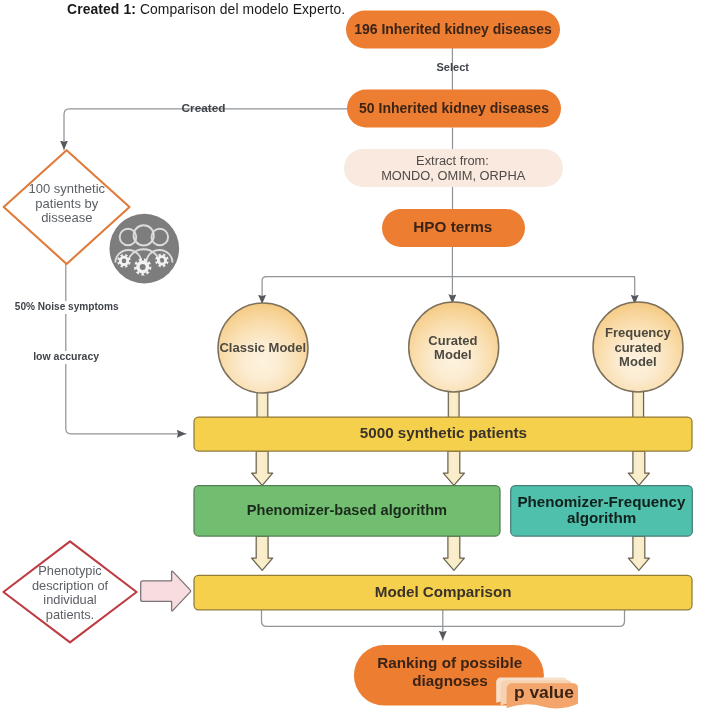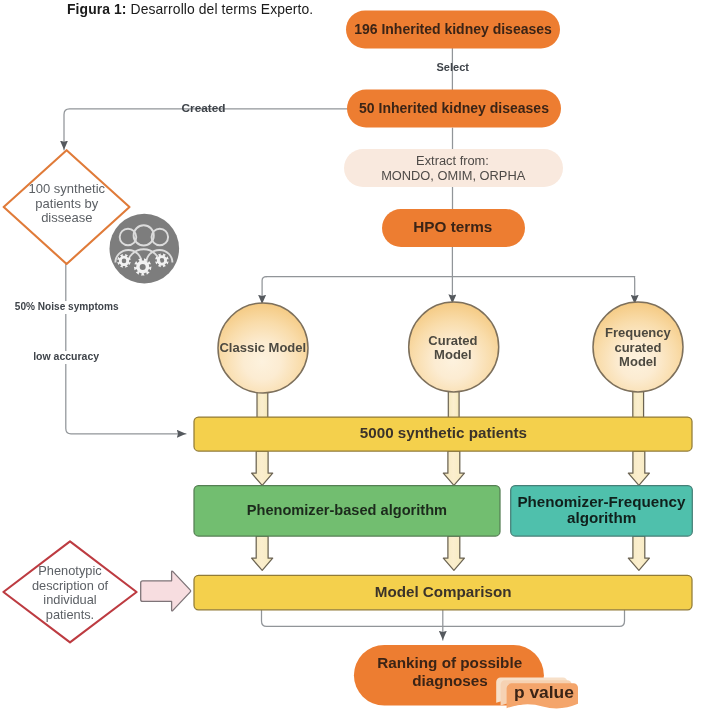--- a/index.html
+++ b/index.html
@@ -9,21 +9,21 @@
            font-family:"Liberation Sans",sans-serif;white-space:nowrap;letter-spacing:0.1px;}
   .caption b{font-weight:bold;}
   svg{position:absolute;left:0;top:0;}
   text{font-family:"Liberation Sans",sans-serif;}
 </style>
 </head>
 <body>
 
 <div id="root">
   <div class="caption">
-    <b>Figura 1:</b><span> Desarrollo del terms Experto.</span>
+    <b>Created 1:</b><span> Comparison del modelo Experto.</span>
   </div>
   <svg id="diagram" width="703" height="724" viewBox="0 0 703 724">
     <defs>
       <radialGradient id="ballGrad" cx="49%" cy="65%" r="68%">
         <stop offset="0%" stop-color="#fdf2de"></stop>
         <stop offset="30%" stop-color="#fcecd2"></stop>
         <stop offset="65%" stop-color="#f9dcaa"></stop>
         <stop offset="100%" stop-color="#f4c77c"></stop>
       </radialGradient>
       <linearGradient id="connGrad" x1="0" y1="0" x2="1" y2="0">

